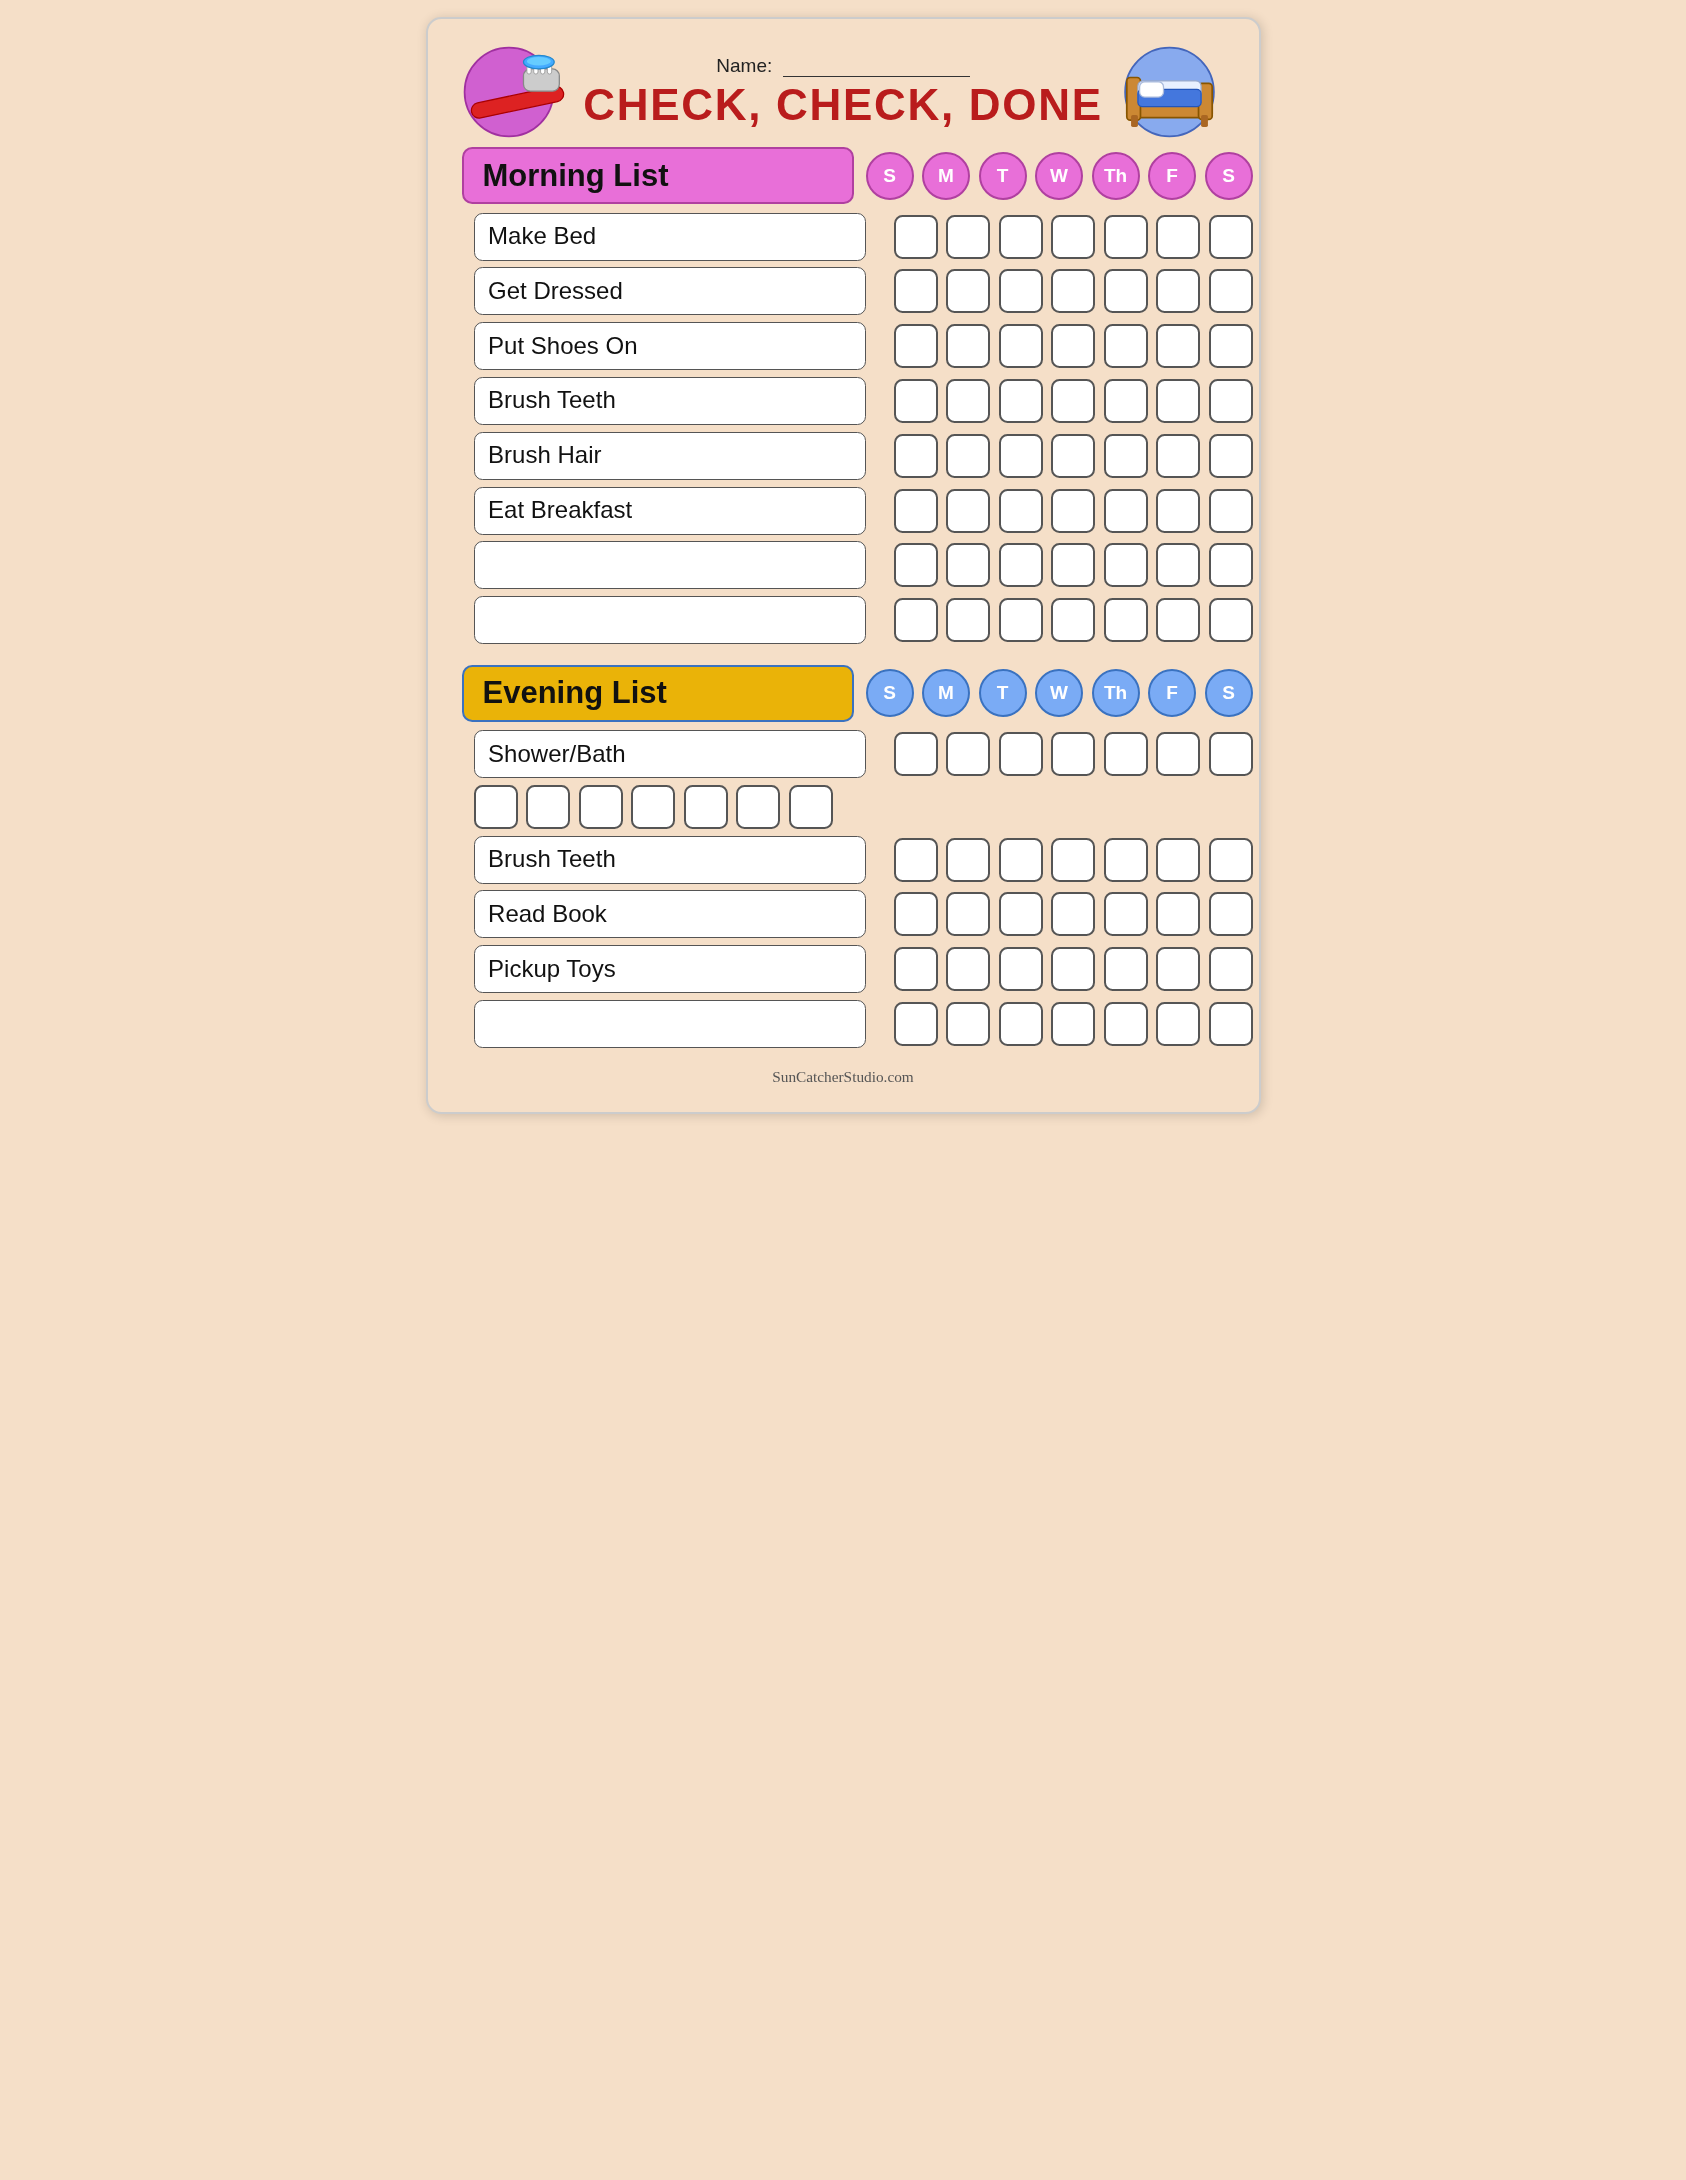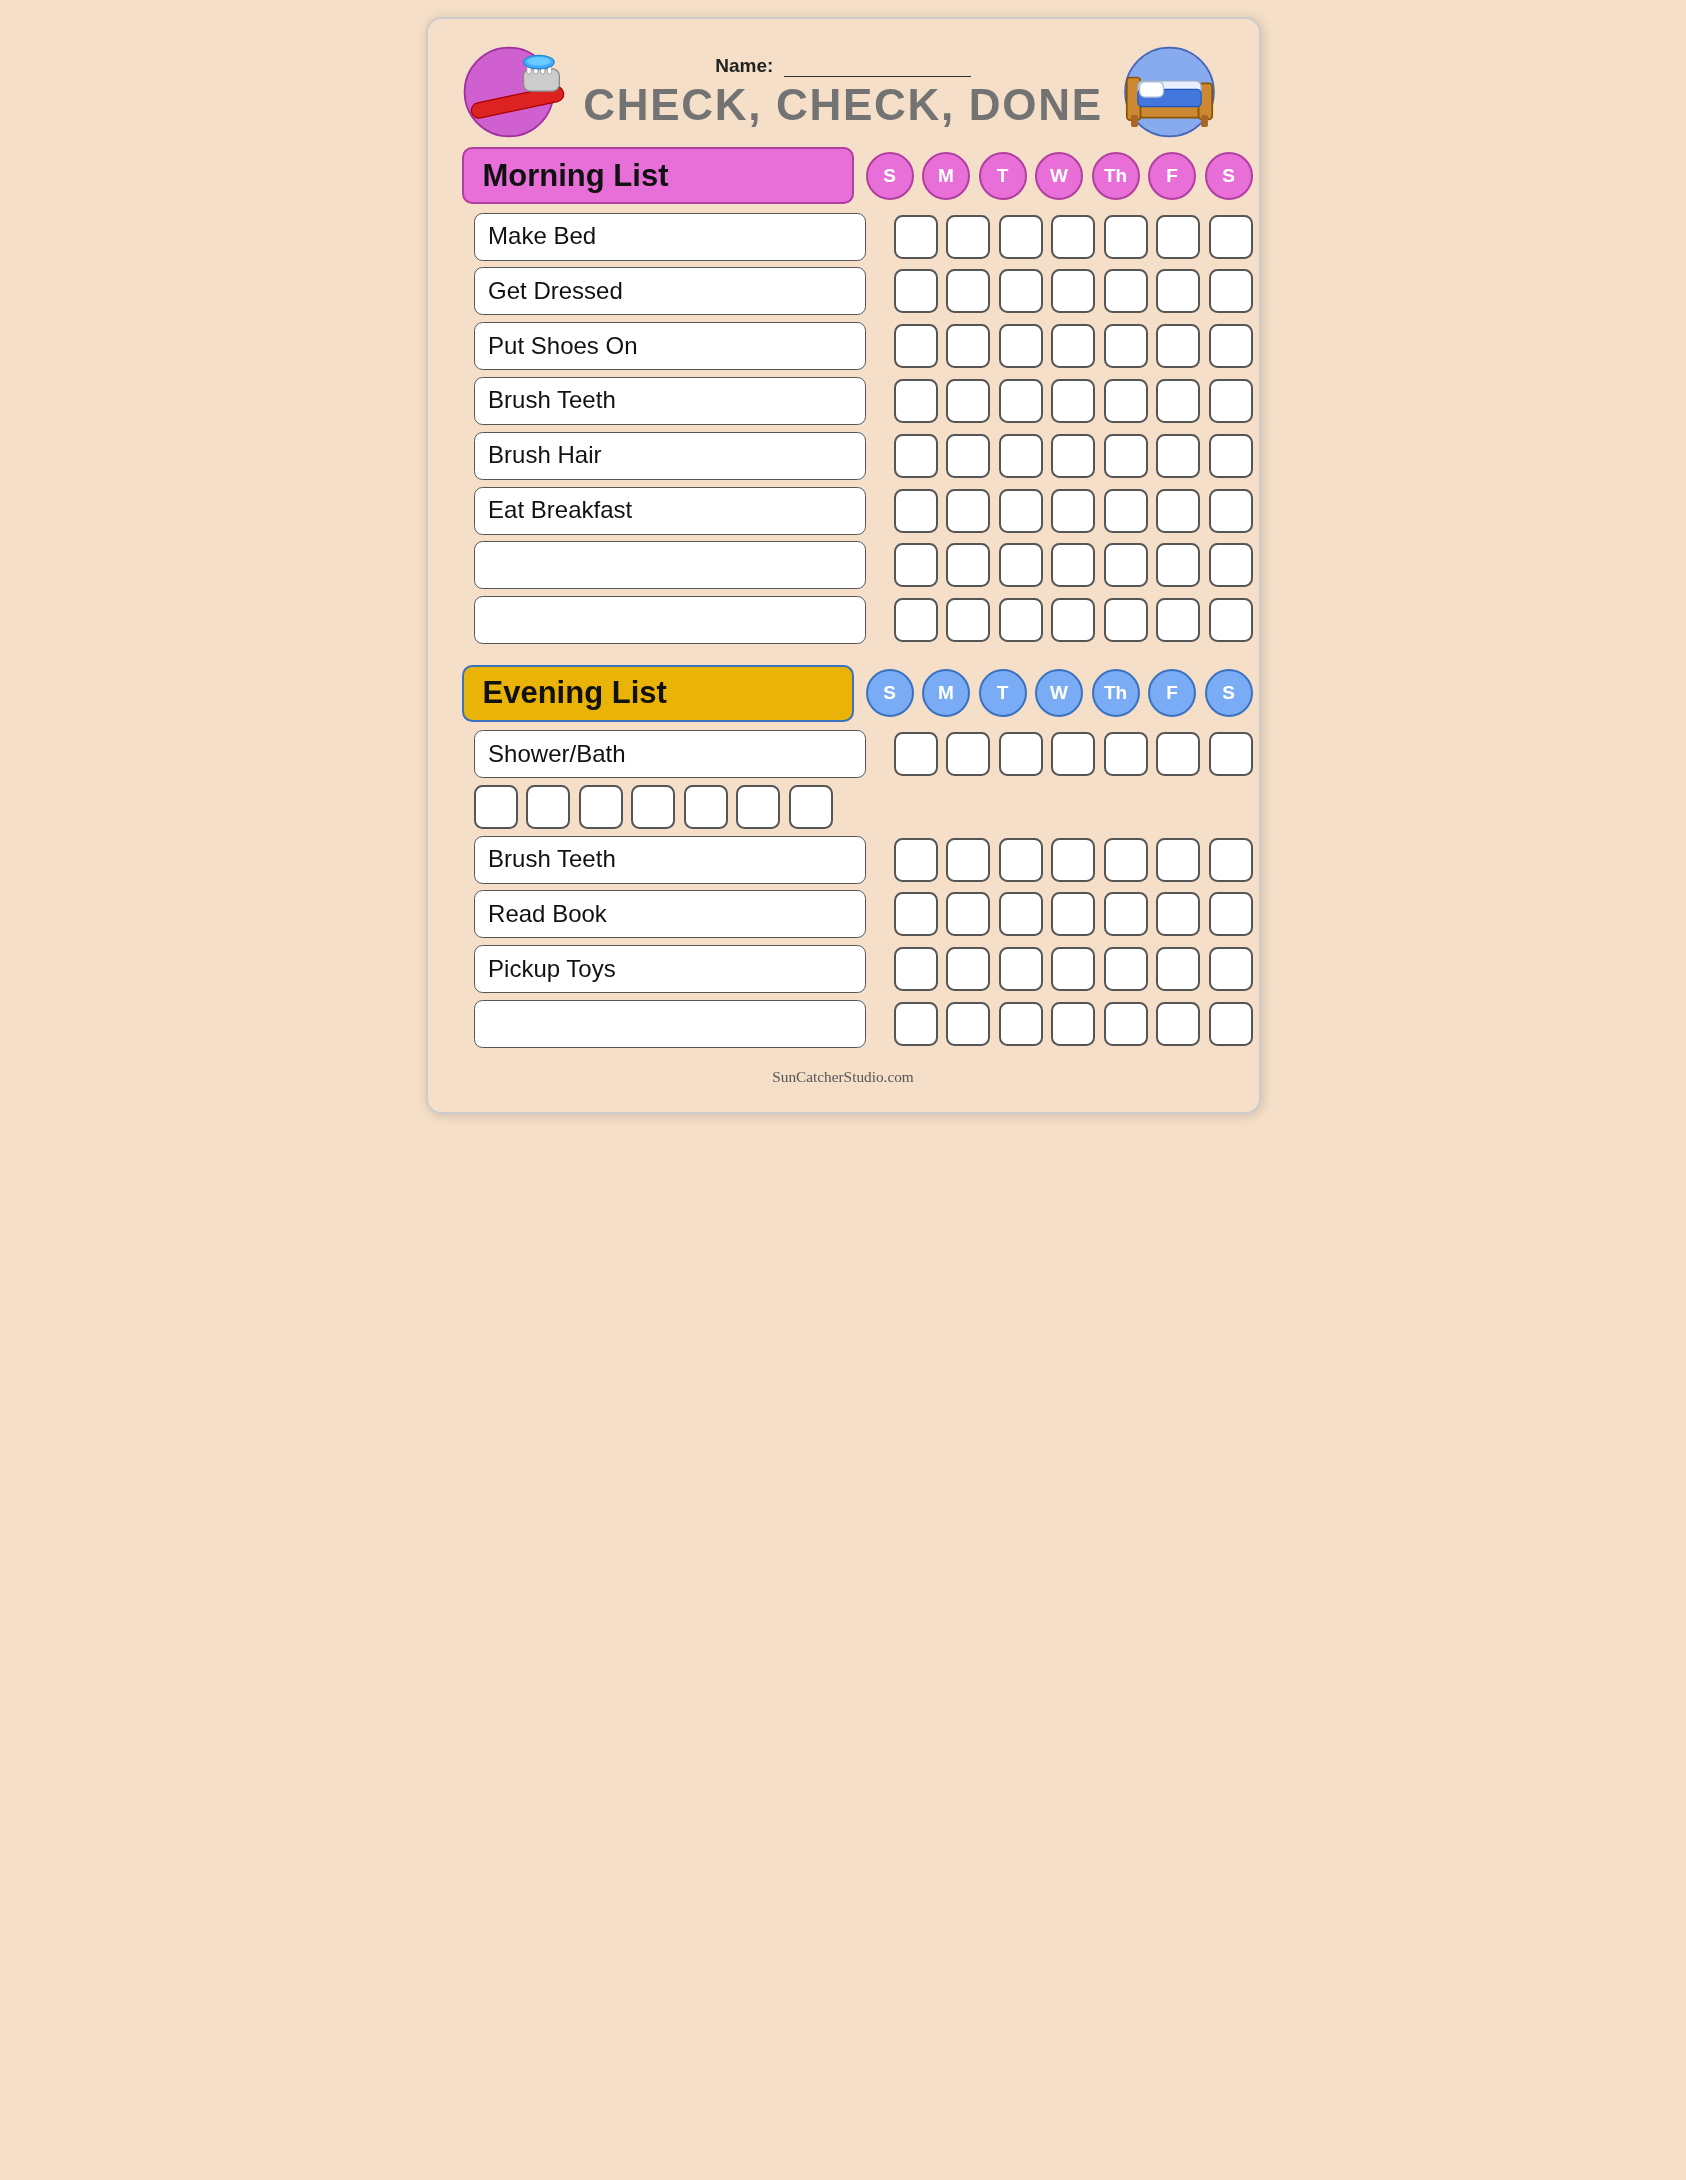--- a/index.html
+++ b/index.html
@@ -31,33 +31,33 @@
       flex: 1;
       text-align: center;
     }
     .name-line {
       font-size: 19px;
       font-weight: normal;
       margin-bottom: 3.4px;
       color: #222;
     }
     .name-line span {
-      font-weight: bold;
+      font-weight: normal;
     }
     .name-underline {
       display: inline-block;
       width: 187px;
       border-bottom: 1.7px solid #333;
       margin-left: 5.1px;
       vertical-align: bottom;
     }
     .main-title {
       font-size: 44px;
       font-weight: 900;
-      color: #737373;
+      color: #b91c1c;
       letter-spacing: 1.7px;
       line-height: 1.1;
     }
     
     .section {
       margin-bottom: 20.4px;
     }
     .section-header {
       display: flex;
       gap: 12px;

